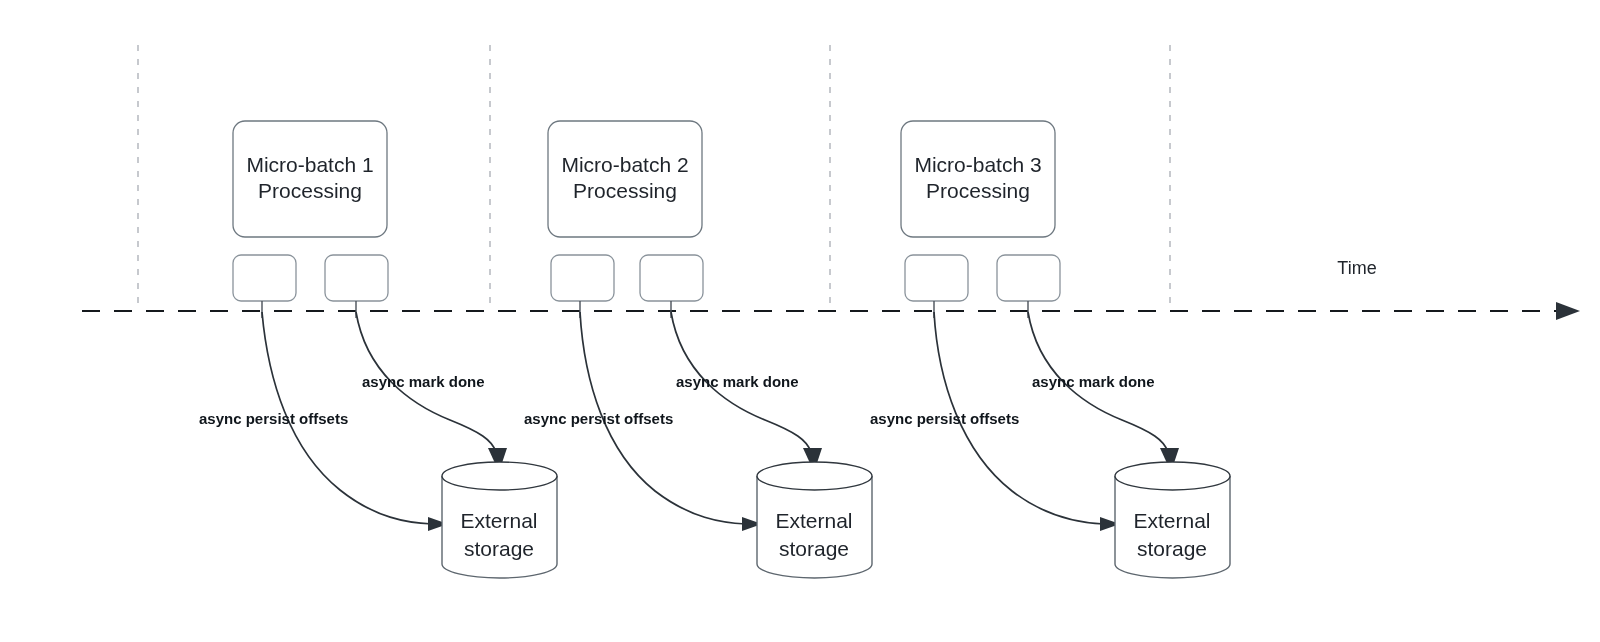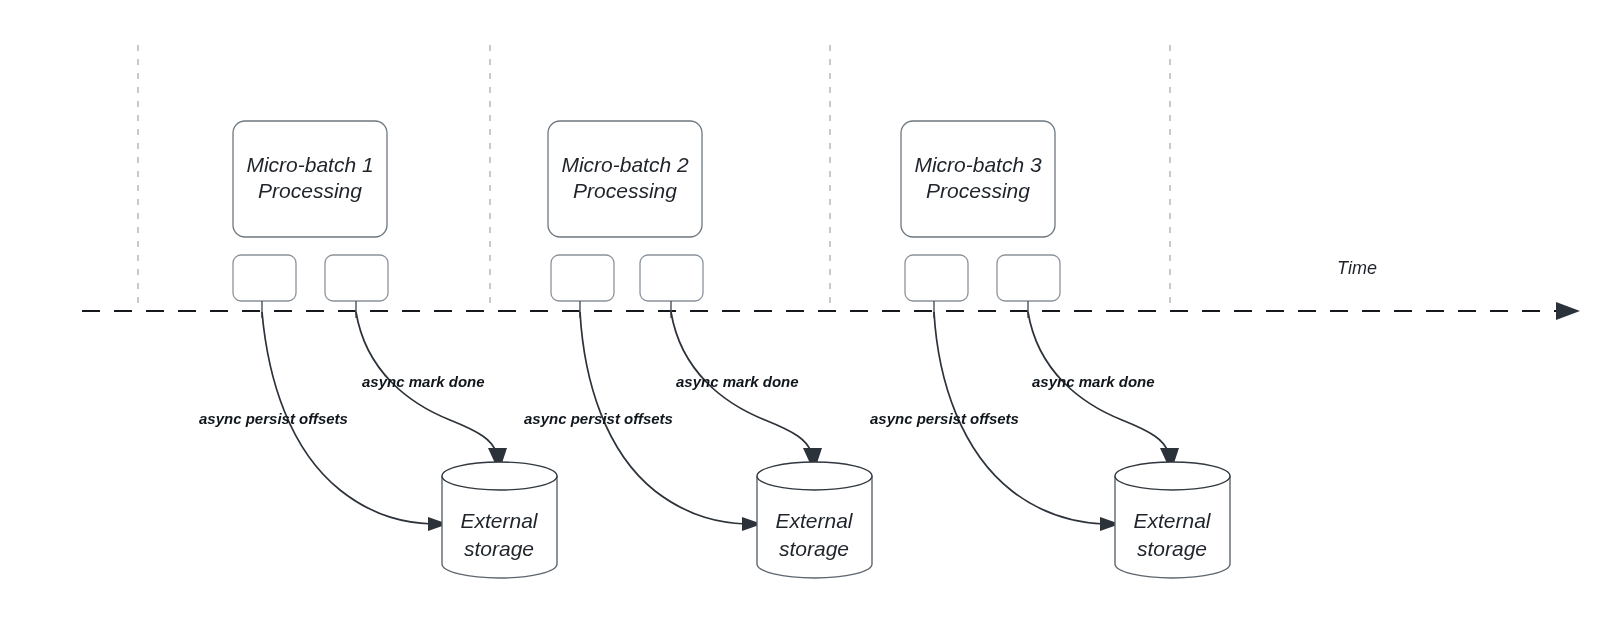--- a/index.html
+++ b/index.html
@@ -11,21 +11,20 @@
     width: 1600px;
     height: 642px;
     font-family: "Liberation Sans", sans-serif;
     overflow: hidden;
   }
   #diagram-root {
     position: relative;
     width: 1366px;
     height: 642px;
     background: #ffffff;
-    font-style: italic;
   }
   svg.layer {
     position: absolute;
     left: 0;
     top: 0;
     width: 1600px;
     height: 642px;
   }
   .node-text {
     font-family: "Liberation Sans", sans-serif;

